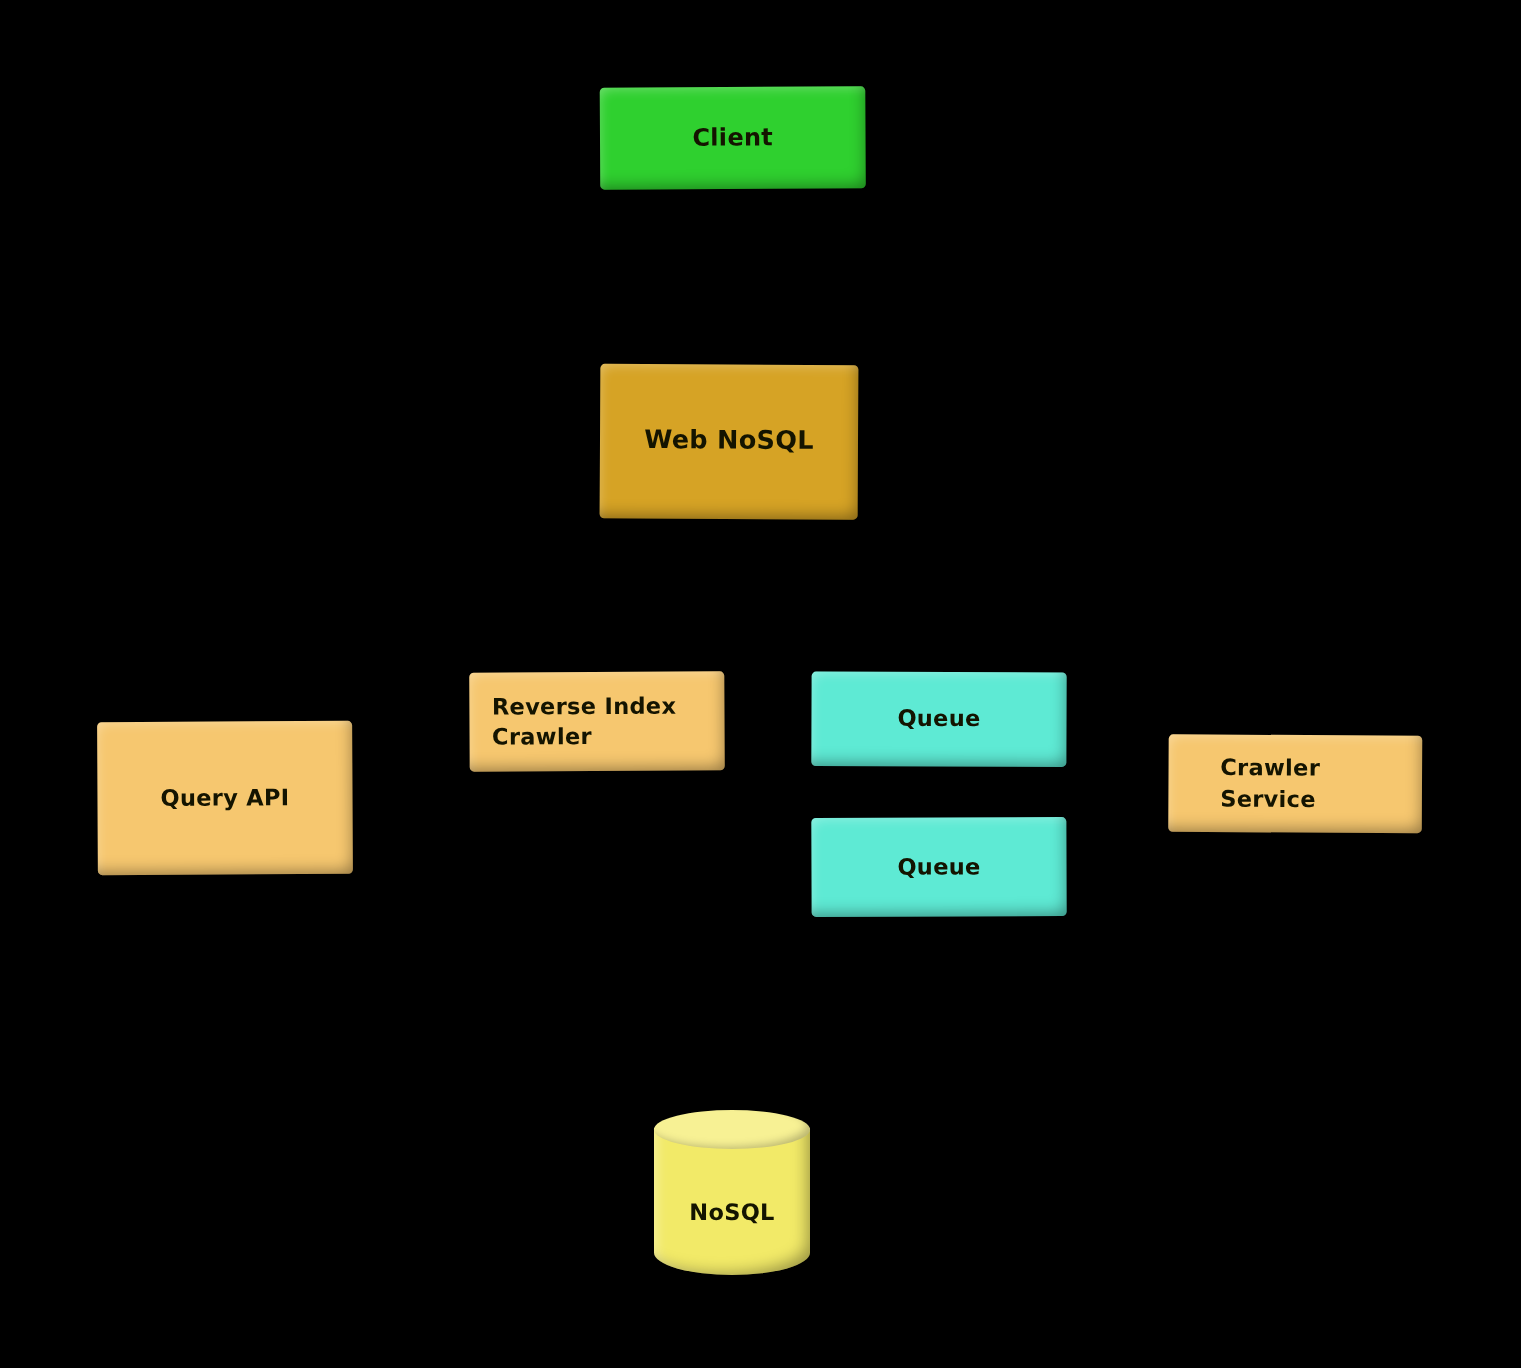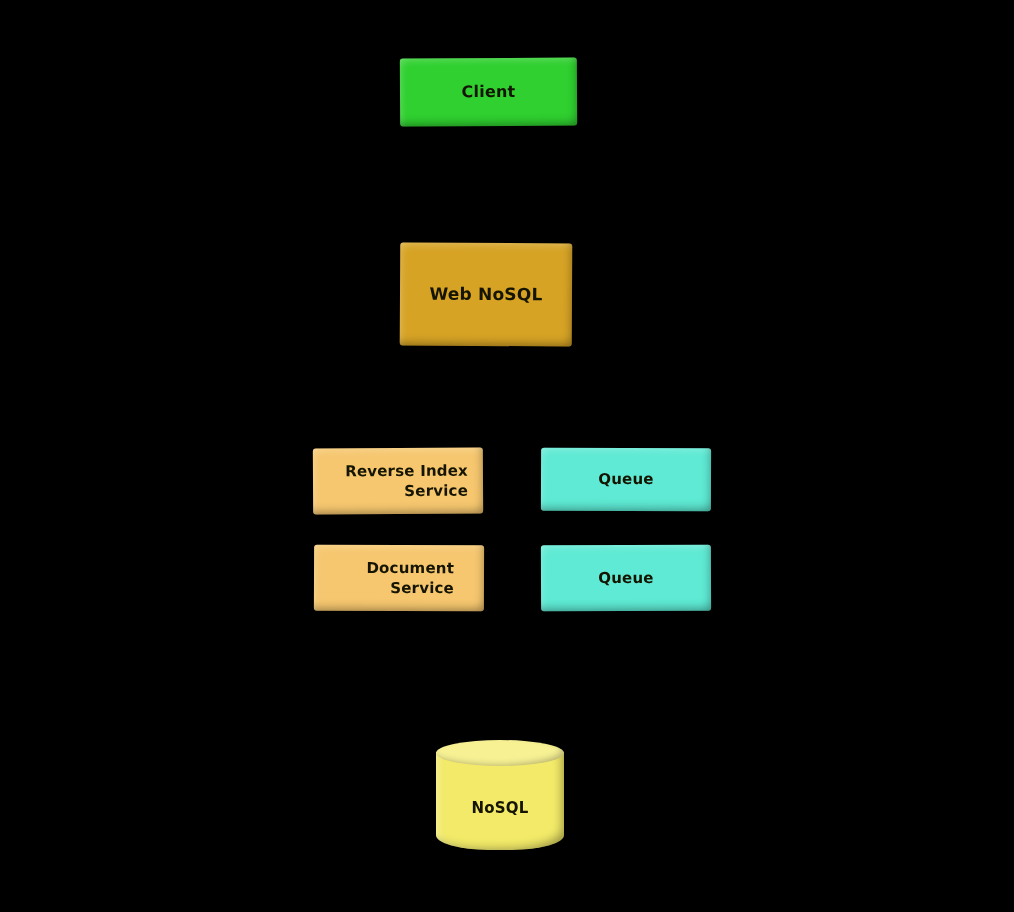--- a/index.html
+++ b/index.html
@@ -13,21 +13,21 @@
     width: 1014px;
     height: 912px;
     background: #000000;
     overflow: hidden;
   }
   .node {
     position: absolute;
     display: flex;
     align-items: center;
     justify-content: center;
-    text-align: right;
+    text-align: left;
     border-radius: 3px;
     box-shadow:
       inset -5px -7px 10px -5px rgba(0,0,0,0.38),
       inset 4px 5px 8px -4px rgba(255,255,255,0.30),
       2px 3px 0 rgba(0,0,0,0.55);
   }
   .label {
     font-weight: bold;
     color: #141400;
     font-size: 15px;
@@ -54,21 +54,21 @@
   #node-web-server .label  { font-size: 17px; }
   #node-reverse-index .label { max-width: 140px; }
   #node-document .label      { max-width: 110px; }
   #node-crawler .label       { max-width: 100px; }
 
   
   .cylinder {
     position: absolute;
     left: 436px;
     top: 740px;
-    width: 128px;
+    width: 104px;
     height: 110px;
     text-align: right;
   }
   .cyl-body {
     position: absolute;
     top: 12px; left: 0; right: 0; bottom: 0;
     background: #f2ea68;
     border-radius: 0 0 52px 52px / 0 0 15px 15px;
     display: flex;
     align-items: center;
@@ -96,37 +96,40 @@
 <div class="stage">
 
   <div class="node fill-green" id="node-client">
     <span class="label">Client</span>
   </div>
 
   <div class="node fill-gold" id="node-web-server">
     <span class="label">Web NoSQL</span>
   </div>
 
+  <div class="node fill-tan" id="node-query-api">
+    <span class="label">Query API</span>
+  </div>
 
   <div class="node fill-tan" id="node-reverse-index">
-    <span class="label">Reverse Index Service</span>
+    <span class="label">Reverse Index Crawler</span>
   </div>
 
-  <div class="node fill-tan" id="node-document">
-    <span class="label">Document Service</span>
-  </div>
 
   <div class="node fill-teal" id="node-queue-1">
     <span class="label">Queue</span>
   </div>
 
   <div class="node fill-teal" id="node-queue-2">
     <span class="label">Queue</span>
   </div>
 
+  <div class="node fill-tan" id="node-crawler">
+    <span class="label">Crawler Service</span>
+  </div>
 
   <div class="cylinder" id="node-nosql">
     <div class="cyl-top"></div>
     <div class="cyl-body">
       <span class="label">NoSQL</span>
     </div>
   </div>
 
 </div>
 

